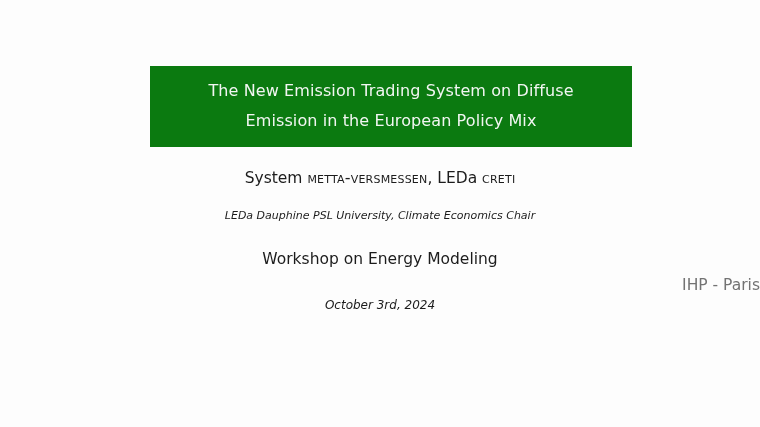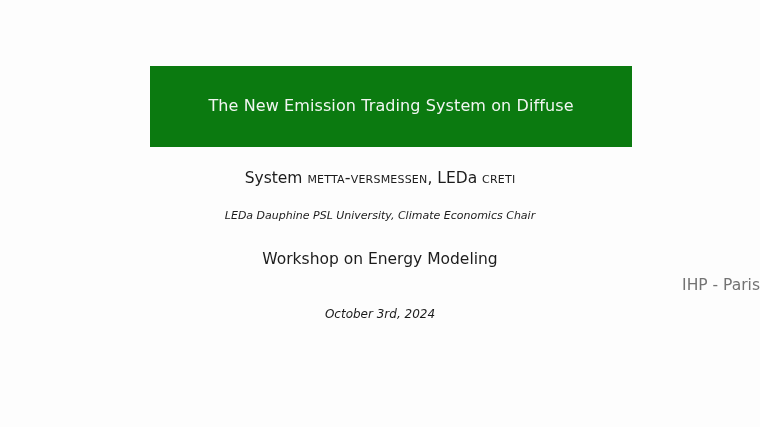--- a/index.html
+++ b/index.html
@@ -107,38 +107,39 @@
     font-family: "DejaVu Sans", sans-serif;
     font-size: 15.5px;
     line-height: 22px;
     white-space: nowrap;
   }
 
   
   .date {
     position: absolute;
     left: 0;
-    top: 305px;
+    top: 296px;
     width: 760px;
     text-align: center;
     color: #1c1c1c;
     font-family: "DejaVu Sans", sans-serif;
     font-style: italic;
     font-size: 12px;
     line-height: 18px;
     white-space: nowrap;
   }
 </style>
 </head>
 <body>
 
 <div class="slide">
 
   <div class="title-block">
     <div class="title-line">The New Emission Trading System on Diffuse</div>
+    <div class="title-line">Emission in the European Policy Mix</div>
   </div>
 
   <div class="authors">
     <span>System</span><span>&nbsp;</span><span class="sc">Metta-Versmessen</span><span>, </span><span>LEDa</span><span>&nbsp;</span><span class="sc">Creti</span>
   </div>
 
   <div class="affiliation">LEDa Dauphine PSL University, Climate Economics Chair</div>
 
   <div class="event">Workshop on Energy Modeling</div>
 

